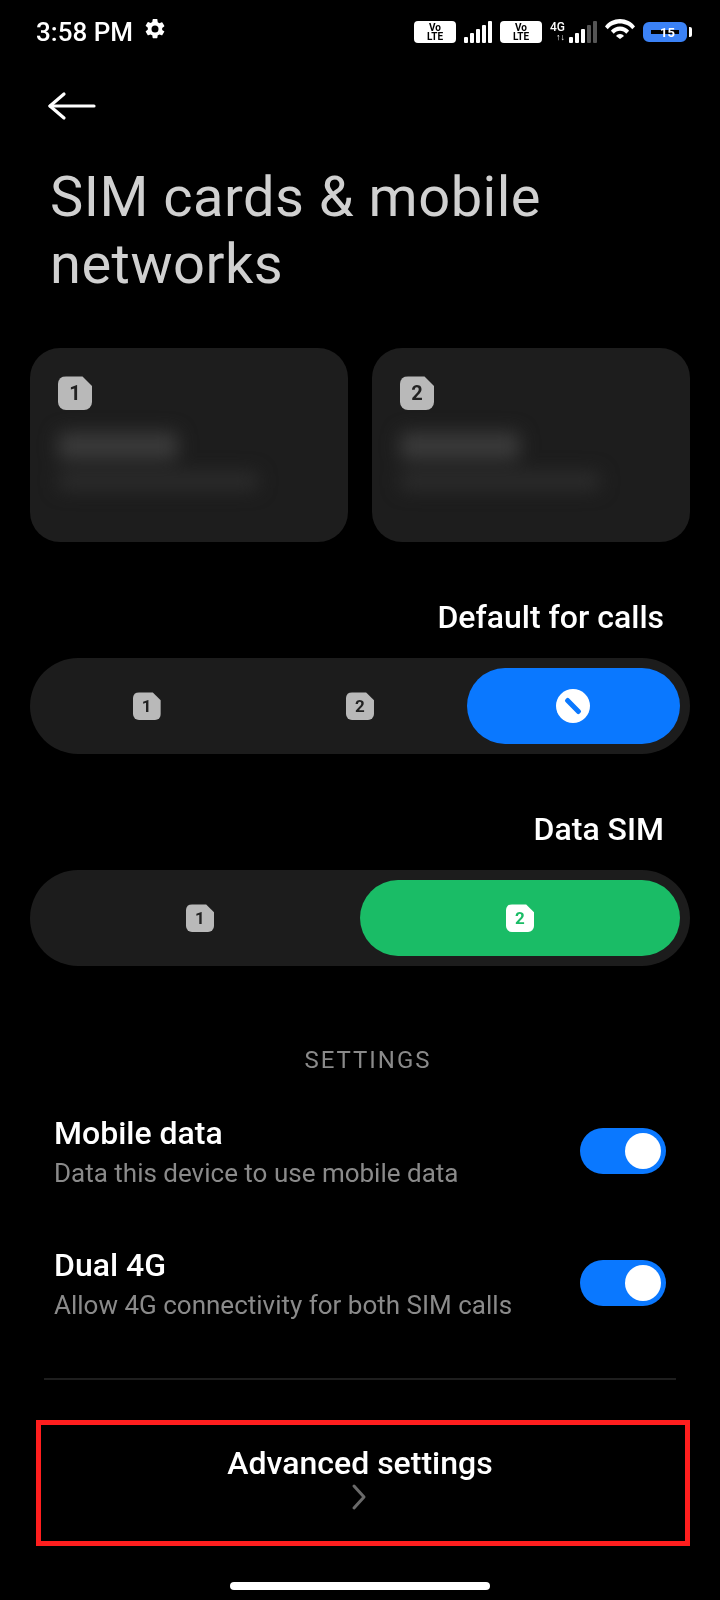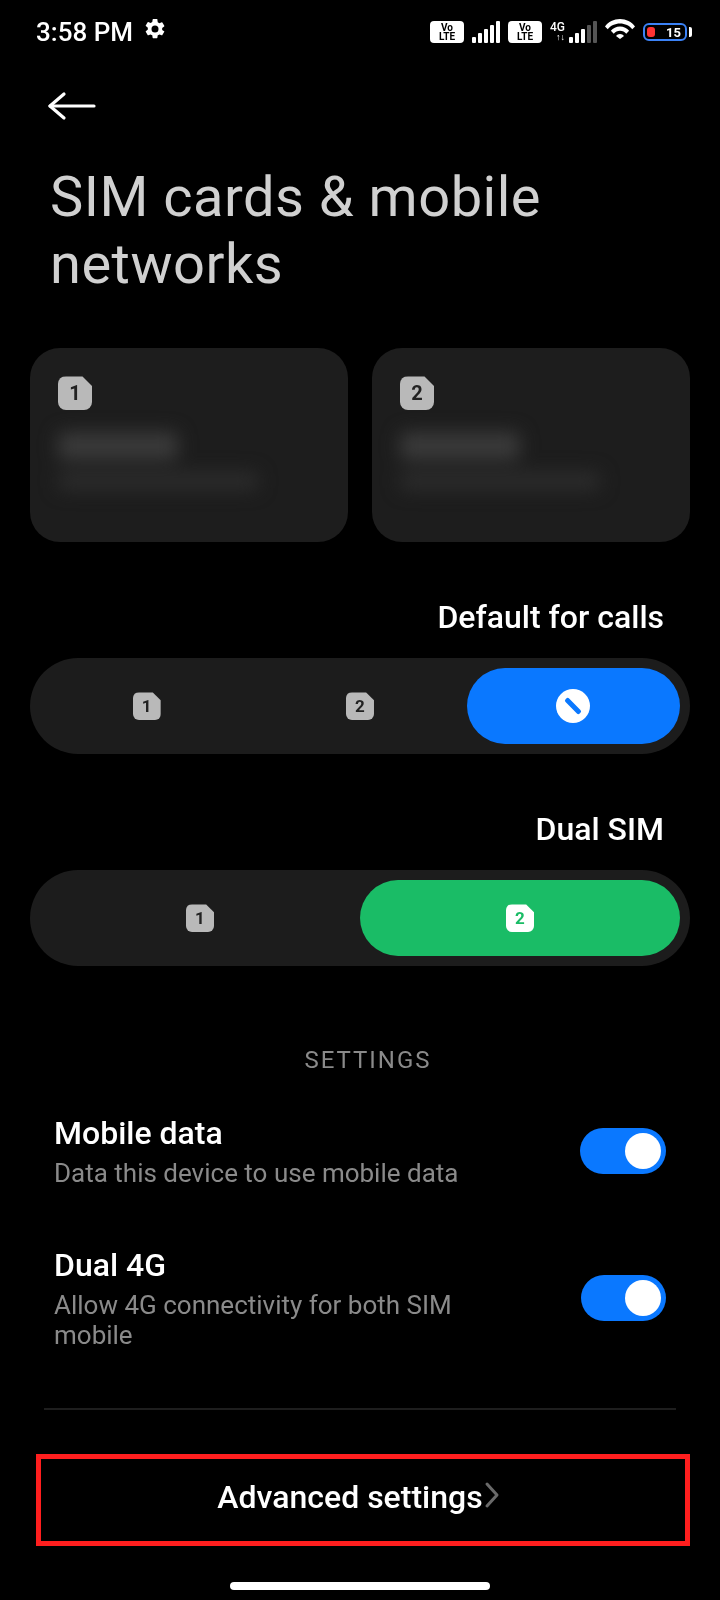--- a/index.html
+++ b/index.html
@@ -21,39 +21,39 @@
     padding: 14px 28px 6px 36px;
     font-size: 26px;
     font-weight: 500;
   }
   .status-left { display: flex; align-items: center; gap: 10px; }
   .status-right { display: flex; align-items: center; gap: 8px; }
   .gear-icon svg { width: 24px; height: 24px; }
   .volte-badge {
     background:#fff; color:#000;
     font-size:10px; font-weight:700;
-    width:34px; height:22px;
+    width:42px; height:22px;
     border-radius:4px;
     display:flex; flex-direction:column;
     align-items:center; justify-content:center;
     line-height:9px;
   }
   .sig-bars { display:flex; align-items:flex-end; gap:2px; height:22px; }
   .sig-bars span { width:4px; background:#fff; border-radius:1px; }
   .sig-bars .b1{height:6px}.sig-bars .b2{height:10px}.sig-bars .b3{height:14px}
   .sig-bars .b4{height:18px}.sig-bars .b5{height:22px}
   .sig-bars.dim .b4,.sig-bars.dim .b5{background:#555}
   .fourg { font-size:12px; line-height:10px; display:flex; flex-direction:column; align-items:flex-end; margin-right:-4px;}
   .wifi-icon svg{width:30px;height:30px;}
   .battery {
     display:flex; align-items:center; gap:2px;
   }
   .battery-shell {
     width:44px; height:18px;
-    border:2px solid #3b82f6; border-radius:6px;
+    border:8px solid #3b82f6; border-radius:6px;
     position:relative; display:flex; align-items:center;
     padding:2px;
     text-decoration:underline;
   }
   .battery-fill {
     width:22%; height:100%; background:#ff3333; border-radius:3px;
   }
   .battery-num {
     position:absolute; right:4px; top:0; bottom:0;
     display:flex; align-items:center;
@@ -164,22 +164,23 @@
   }
   .divider {
     height:2px; background:#1e1e1e; margin:30px 44px 0 44px;
   }
 
   
   .advanced-wrap {
     position:absolute; left:0; right:0; bottom:56px;
   }
   .advanced-row {
-    display:flex; align-items:center; justify-content:center;
+    display:flex; align-items:center; justify-content:flex-start;
     padding: 28px 54px;
+    flex-direction: column;
   }
   .advanced-row .title { font-size:32px; font-weight:500; }
   .chevron svg { width:20px; height:30px; }
   .highlight-box {
     position:absolute; left:36px; right:30px; top:4px; bottom:-2px;
     border:5px solid #ff1e1e; pointer-events:none;
   }
 
   
   .home-ind {
@@ -275,21 +276,21 @@
     <div class="sim-chip-sm">1</div>
   </div>
   <div class="seg-opt">
     <div class="sim-chip-sm">2</div>
   </div>
   <div class="seg-opt sel-blue">
     <div class="not-allowed"></div>
   </div>
 </div>
 
-<div class="section-label">Dual SIM</div>
+<div class="section-label">Data SIM</div>
 <div class="segmented" style="padding:10px 10px 10px 10px;">
   <div class="seg-opt" style="flex:1;">
     <div class="sim-chip-sm">1</div>
   </div>
   <div class="seg-opt sel-green" style="flex:1;">
     <div class="sim-chip-sm white">2</div>
   </div>
 </div>
 
 <div class="settings-header">SETTINGS</div>
@@ -300,21 +301,21 @@
     <div class="subtitle">Data this device to use mobile data</div>
   </div>
   <div class="toggle">
       <div class="knob"></div>
     </div>
 </div>
 
 <div class="setting-row">
   <div class="setting-text">
     <div class="title">Dual 4G</div>
-    <div class="subtitle">Allow 4G connectivity for both SIM mobile</div>
+    <div class="subtitle">Allow 4G connectivity for both SIM calls</div>
   </div>
   <div class="toggle">
       <div class="knob"></div>
     </div>
 </div>
 
 <div class="divider"></div>
 
 <div class="advanced-wrap">
   <div class="advanced-row">

